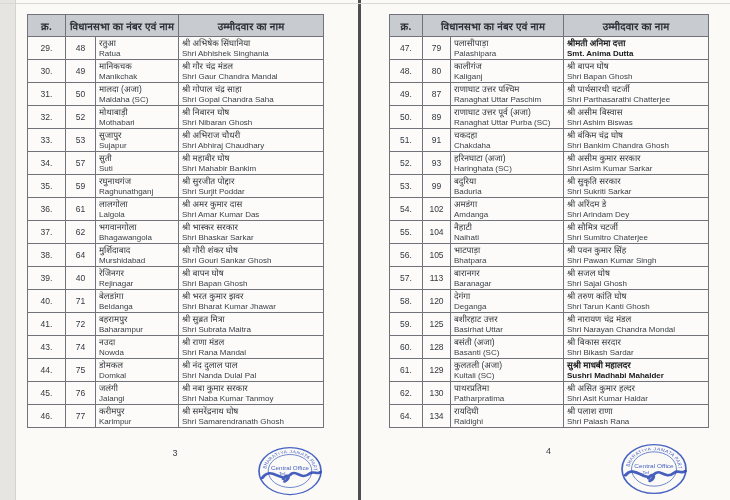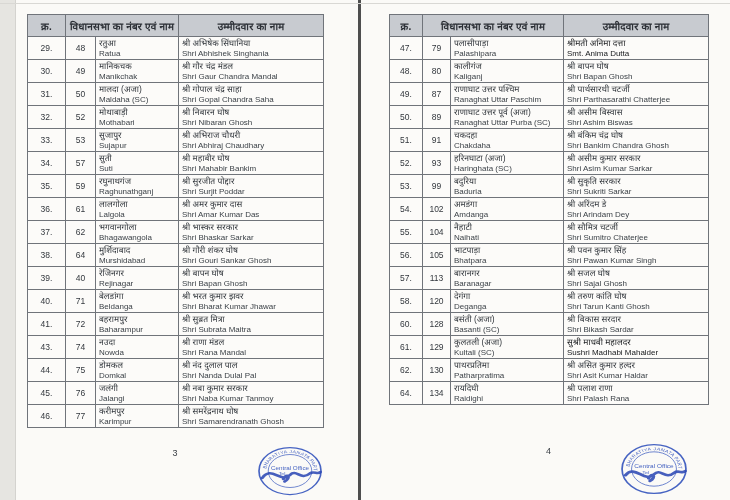--- a/index.html
+++ b/index.html
@@ -21,21 +21,21 @@
   .page.left  table.cands { left:27px; width:296px; }
   .page.right table.cands { left:28px; width:319px; }
   .cands th, .cands td { border:1px solid #70747a; overflow:hidden; }
   .cands thead th { background:#c8cbd0; font-size:10px; font-weight:bold; color:#2c3036;
     height:22px; text-align:center; letter-spacing:0.2px; }
   .cands tbody tr { height:22.4px; }
   td.sl, td.no { text-align:center; font-size:8.5px; color:#33383e; vertical-align:middle; }
   td.nm, td.cd { padding:1px 3px 0 3px; vertical-align:middle; }
   .l1 { font-size:8.5px; line-height:10.5px; color:#2f343a; white-space:nowrap; }
   .l2 { font-size:8px;   line-height:10.5px; color:#3c4248; white-space:nowrap; }
-  td.bold .l1, td.bold .l2 { font-weight:normal; color:#17191c; }
+  td.bold .l1, td.bold .l2 { font-weight:bold; color:#17191c; }
 
   .pageno { position:absolute; font-size:9px; color:#3a3f45; text-align:center; }
   .page.left  .pageno { left:27px; width:296px; top:448px; }
   .page.right .pageno { left:28px; width:319px; top:446px; }
 
   .stamp { position:absolute; }
   .page.left  .stamp { left:257px; top:446px; width:66px; height:52px; }
   .page.right .stamp { left:620px; top:443px; width:68px; height:54px; }
   .page.right .stamp { left:259px; } 
 </style>
@@ -434,20 +434,32 @@
     <td class="nm">
       <div class="l1">देगंगा</div>
       <div class="l2">Deganga</div>
     </td>
     <td class="cd">
       <div class="l1">श्री तरुण कांति घोष</div>
       <div class="l2">Shri Tarun Kanti Ghosh</div>
     </td>
   </tr>
           <tr>
+    <td class="sl">59.</td>
+    <td class="no">125</td>
+    <td class="nm">
+      <div class="l1">बशीरहाट उत्तर</div>
+      <div class="l2">Basirhat Uttar</div>
+    </td>
+    <td class="cd">
+      <div class="l1">श्री नारायण चंद्र मंडल</div>
+      <div class="l2">Shri Narayan Chandra Mondal</div>
+    </td>
+  </tr>
+          <tr>
     <td class="sl">60.</td>
     <td class="no">128</td>
     <td class="nm">
       <div class="l1">बसंती (अजा)</div>
       <div class="l2">Basanti (SC)</div>
     </td>
     <td class="cd">
       <div class="l1">श्री बिकास सरदार</div>
       <div class="l2">Shri Bikash Sardar</div>
     </td>

